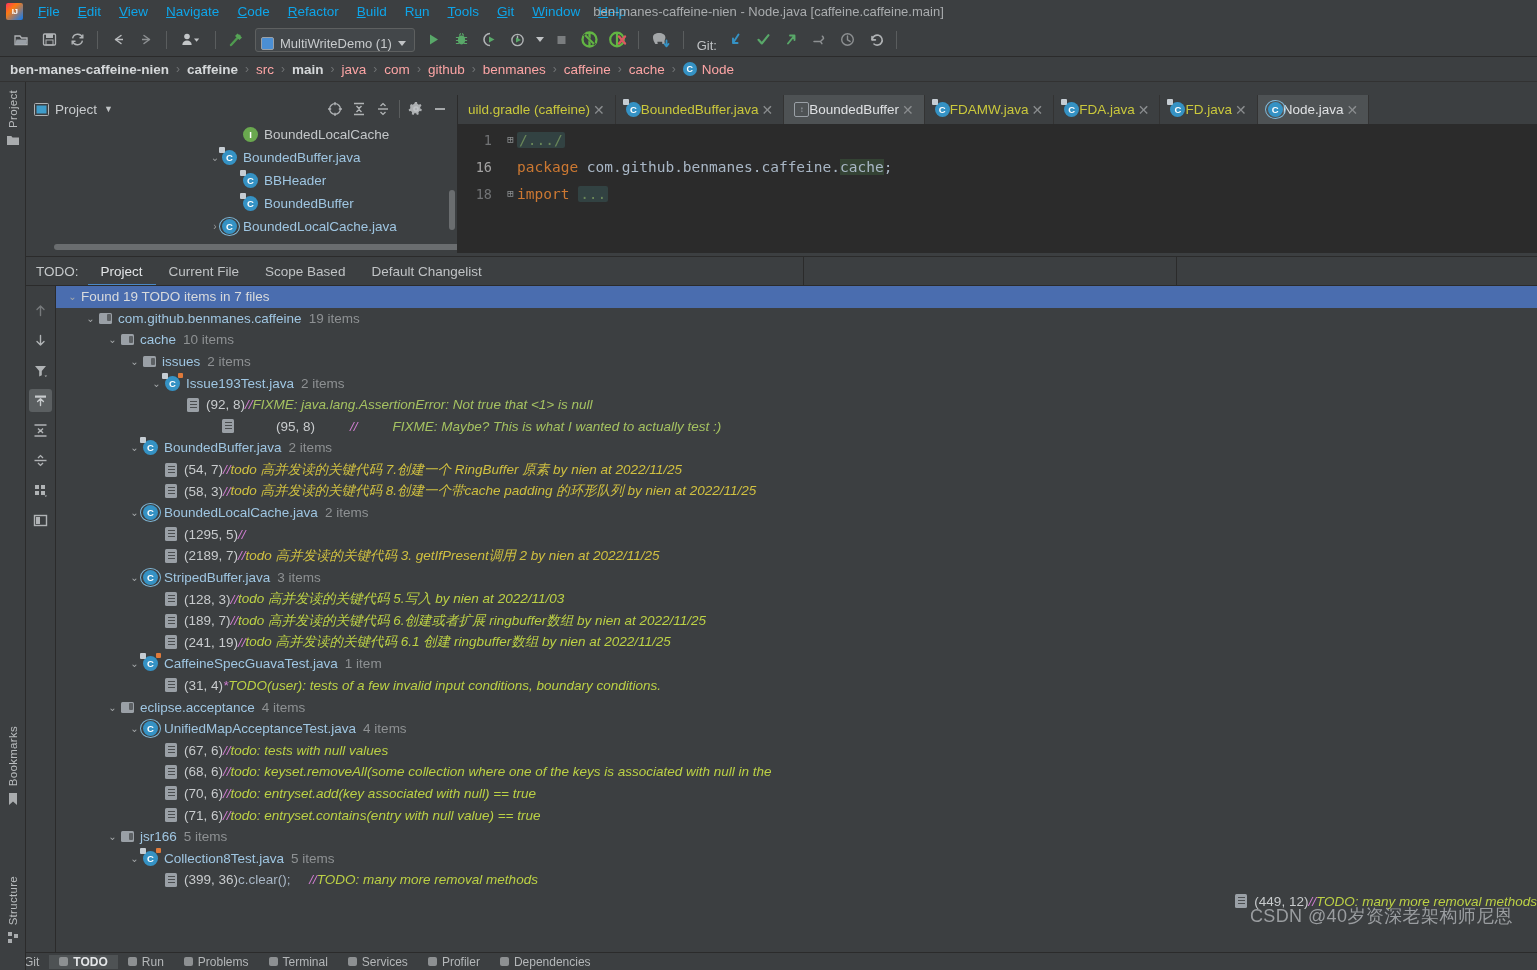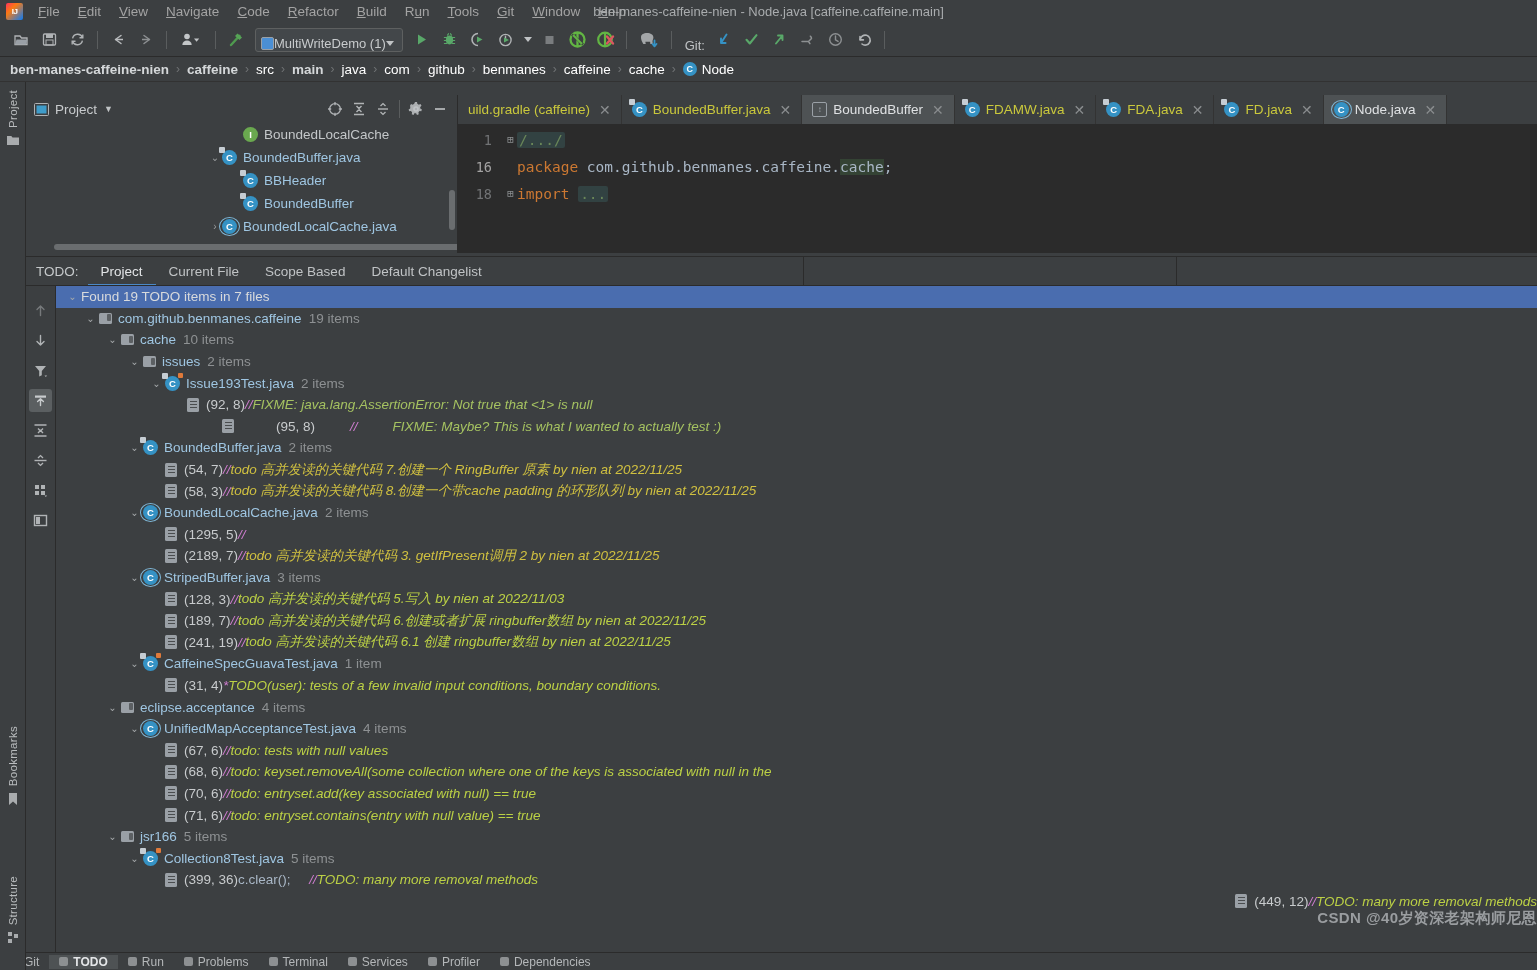--- a/index.html
+++ b/index.html
@@ -22,59 +22,59 @@
     width: 17px; height: 17px; margin: 0 6px 0 2px; flex: none;
     background: linear-gradient(135deg, #fe315d 0%, #f97a12 35%, #087cfa 100%);
     border-radius: 2px; position: relative;
   }
   .ij-logo::after {
     content: "IJ"; position: absolute; inset: 0; color: #fff;
     font-size: 8px; font-weight: bold; display: flex;
     align-items: center; justify-content: center; letter-spacing: -.5px;
   }
   .menu-item {
-    padding: 2px 9px; color: #a3a3a3; font-size: 13.5px; line-height: 19px;
+    padding: 2px 9px; color: #0ea5e9; font-size: 13.5px; line-height: 19px;
     white-space: nowrap; cursor: default;
   }
   .menu-item u { text-decoration: underline; }
   .window-title {
     position: absolute; left: 50%; transform: translateX(-50%);
     color: #a9acae; font-size: 13px; white-space: nowrap;
     pointer-events: none;
   }
 
   
   .toolbar {
     height: 34px; background: #3c3f41; display: flex; align-items: center;
     padding-left: 8px; gap: 2px; border-bottom: 1px solid #2b2b2b;
   }
   .tb-btn {
     width: 26px; height: 26px; display: flex; align-items: center;
     justify-content: center; border-radius: 3px; flex: none;
   }
   .tb-sep { width: 1px; height: 18px; background: #5a5d5e; margin: 0 5px; flex: none; }
   .run-config {
-    display: flex; align-items: center; height: 24px;
+    display: flex; align-items: center; gap: 6px; height: 24px;
     border: 1px solid #5e6060; border-radius: 3px; padding: 8px 8px 0 5px;
     margin: 0 4px; background: #43474a; color: #c8cbcd; font-size: 13px;
     white-space: nowrap;
   }
   .run-cfg-ico {
     width: 13px; height: 13px; border: 1.6px solid #9aa0a6; border-radius: 2px;
     background: #4b8fd4; flex: none;
   }
   .caret-dn { width:0;height:0;border-left:4px solid transparent;border-right:4px solid transparent;border-top:5px solid #c0c3c5; flex:none;}
   .git-label { color: #c0c3c5; font-size: 13px; margin: 12px 4px 0 6px; }
 
   
   .breadcrumb {
     height: 25px; background: #3c3f41; display: flex; align-items: center;
     padding-left: 10px; gap: 0; font-size: 13.5px; border-bottom: 1px solid #323232;
   }
-  .crumb { color: #ffffff; white-space: nowrap; }
+  .crumb { color: #fca5a5; white-space: nowrap; }
   .crumb.bold { font-weight: bold; color: #d4d7d9; }
   .crumb-sep { color: #6f7274; margin: 0 7px; font-size: 12px; }
   .cls-badge {
     display:inline-flex;align-items:center;justify-content:center;
     width:14px;height:14px;border-radius:50%;background:#3592c4;color:#fff;
     font-size:9px;font-weight:bold;margin-right:5px;flex:none;
   }
 
   
   .left-strip {
@@ -116,21 +116,21 @@
   .t-label { color: #9fc6e2; }
   .t-label.plain { color: #c4c7c9; }
 
   
   .editor-area {
     position: absolute; left: 458px; top: 95px; right: 0; height: 158px;
     background: #2b2b2b; overflow: hidden;
   }
   .tabs { height: 29px; display: flex; background: #3c3f41; align-items: stretch; }
   .tab {
-    display:flex;align-items:center;gap:6px;padding: 0 10px;
+    display:flex;align-items:center;padding: 0 10px;
     font-size:13.5px;color:#cac83c;white-space:nowrap;border-right:1px solid #333;
     background:#3c3f41;
   }
   .tab.active { background:#4e5254; color:#dfe1e3; }
   .tab .x { color:#8a8d8f; font-size:14px; margin-left:3px; }
   .tab-ico {
     width:15px;height:15px;border-radius:50%;background:#3592c4;color:#fff;font-size:9.5px;
     display:flex;align-items:center;justify-content:center;font-weight:bold;flex:none;position:relative;
   }
   .tab-ico.abstract::before{content:"";position:absolute;inset:-2px -3px;border:1.5px solid #7fb8d8;border-radius:50%;}
@@ -204,22 +204,22 @@
   .node-count { color:#8e9193; margin-left:7px; }
   .loc { color:#c8cbcd; margin-right:0; }
   .slashes { color:#cf7ed0; font-style: italic; }
   .cmt { font-style: italic; }
   .cmt.green { color:#a5c261; }
   .cmt.gold { color:#d0c040; }
   .cmt.lime { color:#bcd145; }
   .code-frag { color:#a9b7c6; }
 
   .watermark {
-    position:absolute; right: 0; bottom: 24px; color:#9a9da0; font-size:15px;
-    letter-spacing:.4px; pointer-events:none;font-weight:bold;
+    position:absolute; right: 24px; bottom: 24px; color:#9a9da0; font-size:18px;
+    letter-spacing:.4px; pointer-events:none;
   }
 
   
   .statusbar {
     position:absolute; left:0; right:0; bottom:0; height:18px; background:#3c3f41;
     border-top:1px solid #2b2b2b; display:flex; align-items:center; overflow:hidden;
   }
   .sb-item { display:flex;align-items:center;gap:5px;padding:0 10px;color:#b4b7b9;font-size:12px;white-space:nowrap;}
   .sb-item.hl { background:#4e5254; color:#e4e6e8; font-weight:bold; }
   svg { display:block; }

